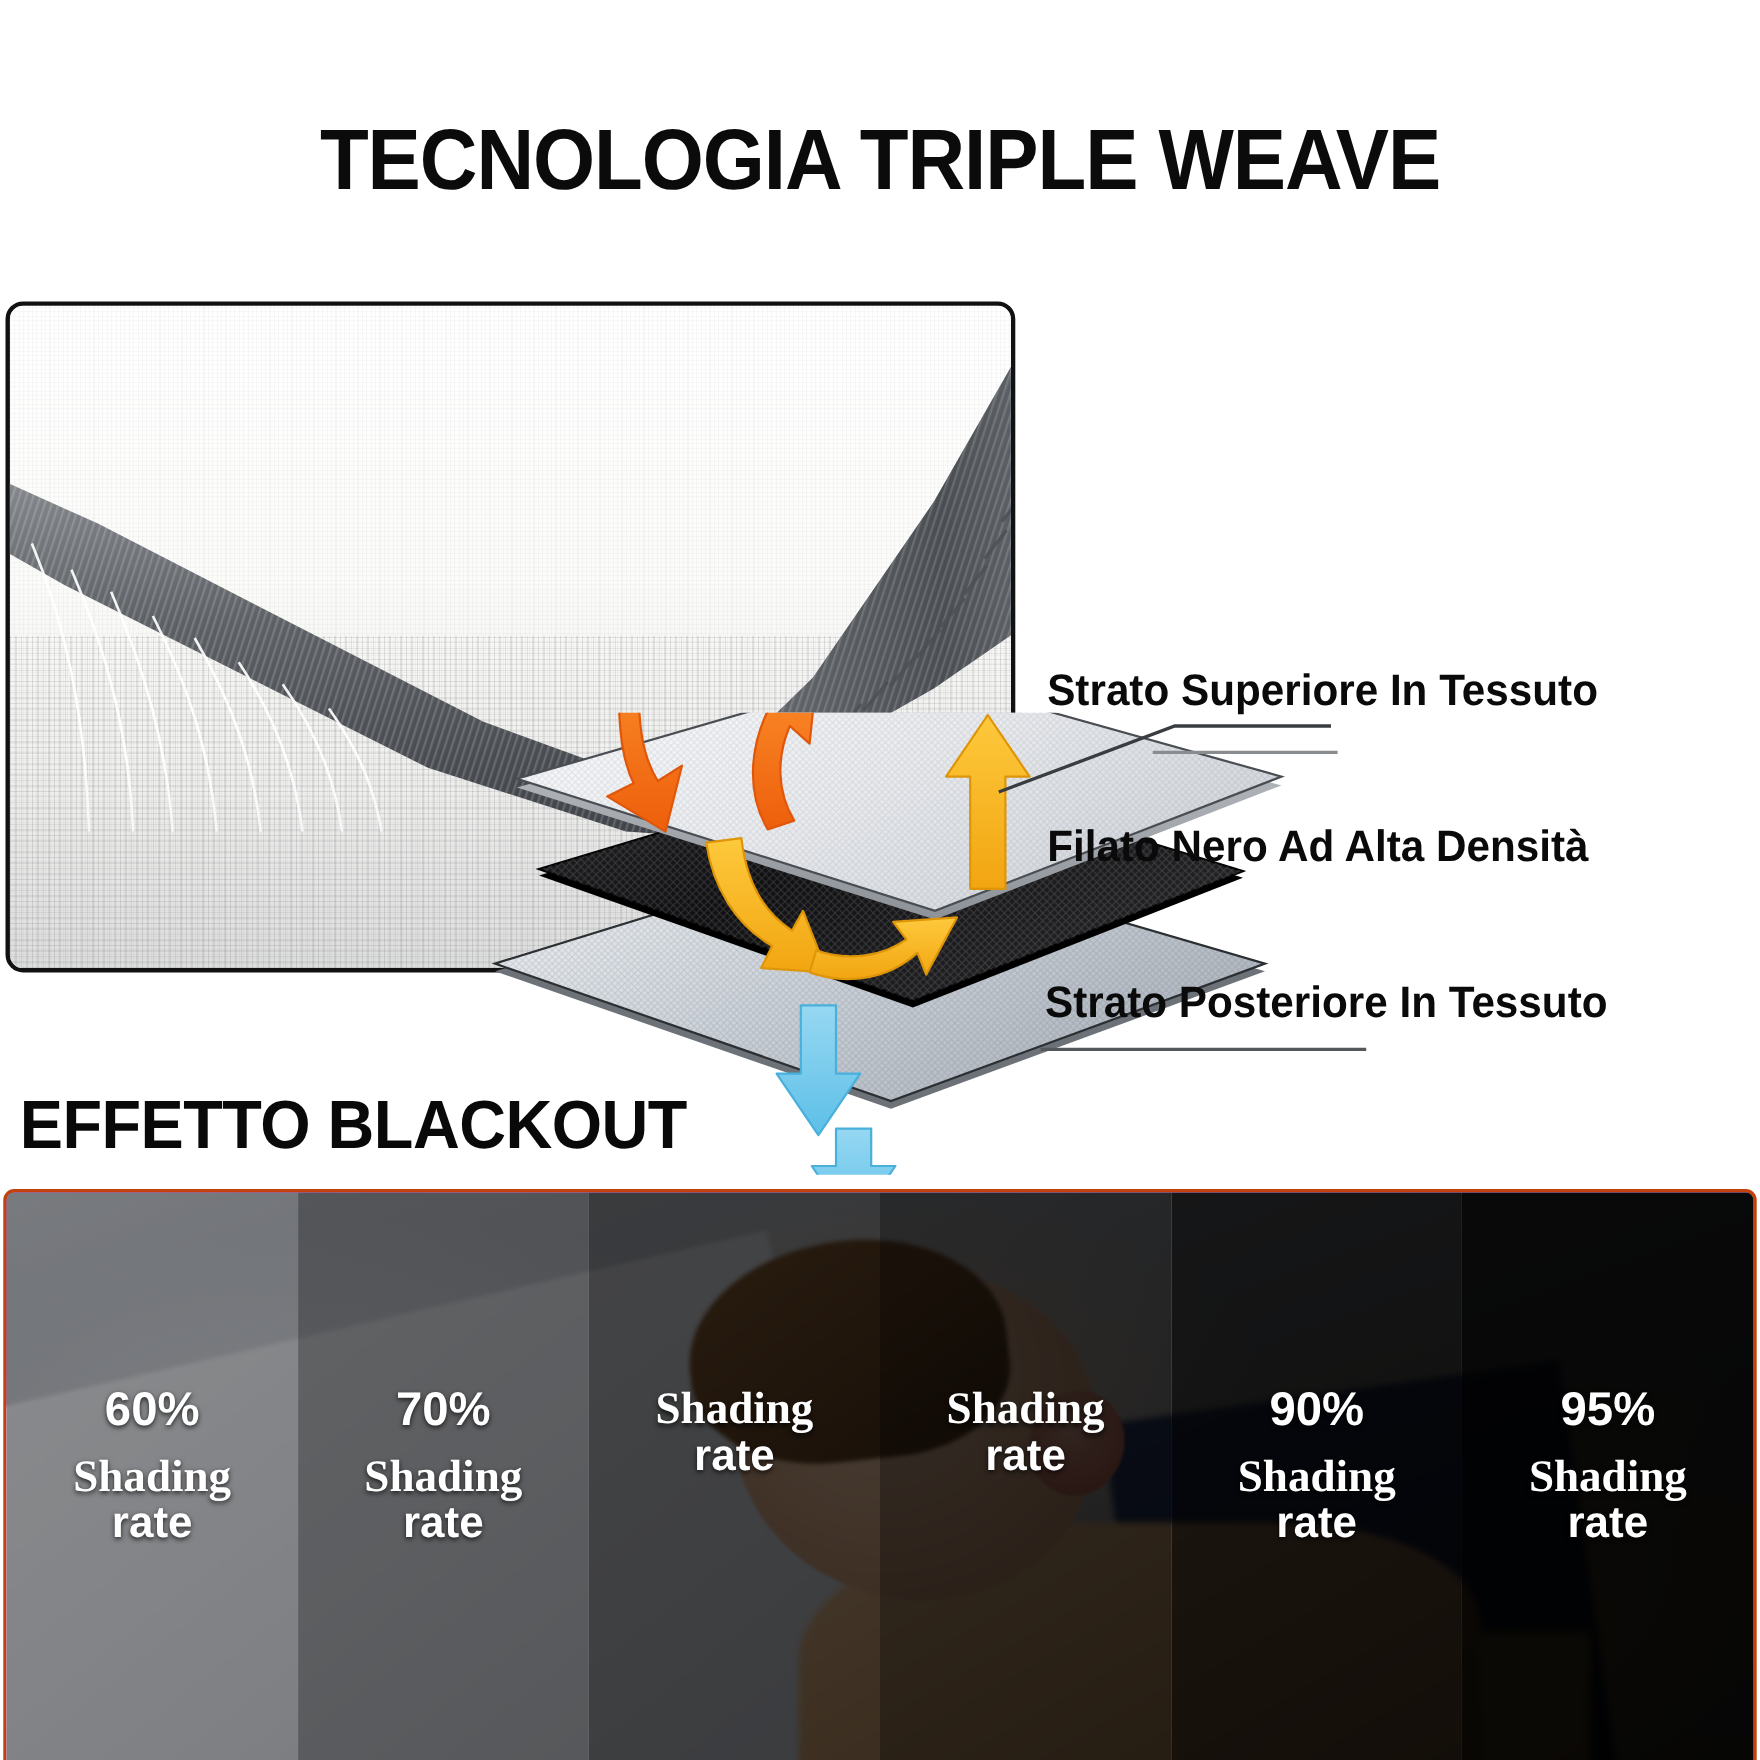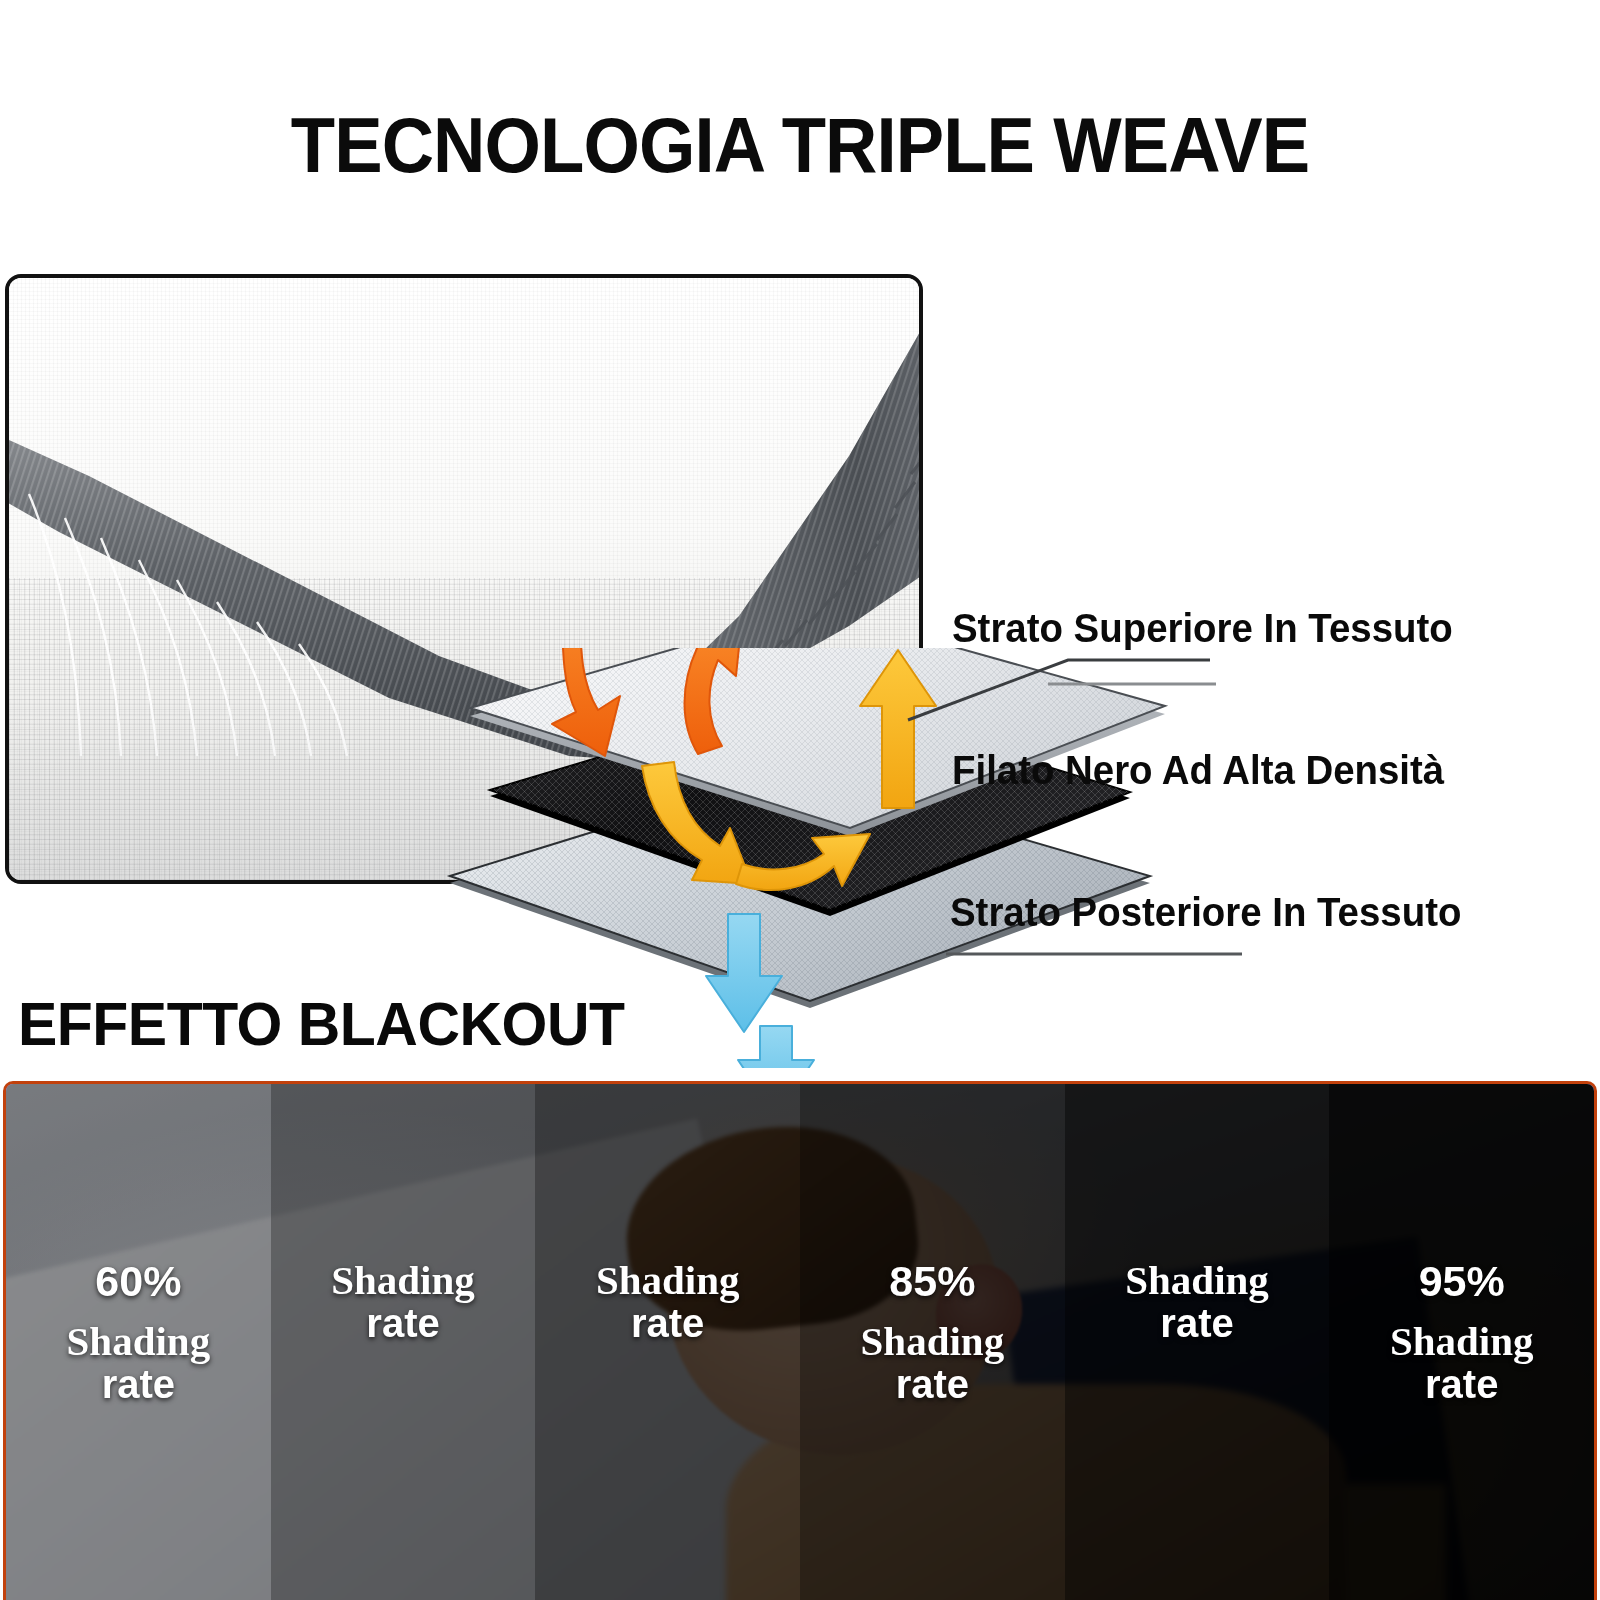--- a/index.html
+++ b/index.html
@@ -352,42 +352,43 @@
           <div class="veil" style="opacity: 0.42;"></div>
           <div class="txt">
             <span class="pct">60%</span>
             <span class="shading">Shading</span>
             <span class="rate">rate</span>
           </div>
         </div>
         <div class="bo-col">
           <div class="veil" style="opacity: 0.58;"></div>
           <div class="txt">
+            <span class="pct">70%</span>
             <span class="shading">Shading</span>
             <span class="rate">rate</span>
           </div>
         </div>
         <div class="bo-col">
           <div class="veil" style="opacity: 0.7;"></div>
           <div class="txt">
             <span class="shading">Shading</span>
             <span class="rate">rate</span>
           </div>
         </div>
         <div class="bo-col">
           <div class="veil" style="opacity: 0.79;"></div>
           <div class="txt">
-            <span class="pct">85%</span>
             <span class="shading">Shading</span>
             <span class="rate">rate</span>
           </div>
         </div>
         <div class="bo-col">
           <div class="veil" style="opacity: 0.88;"></div>
           <div class="txt">
+            <span class="pct">90%</span>
             <span class="shading">Shading</span>
             <span class="rate">rate</span>
           </div>
         </div>
         <div class="bo-col">
           <div class="veil" style="opacity: 0.945;"></div>
           <div class="txt">
             <span class="pct">95%</span>
             <span class="shading">Shading</span>
             <span class="rate">rate</span>

